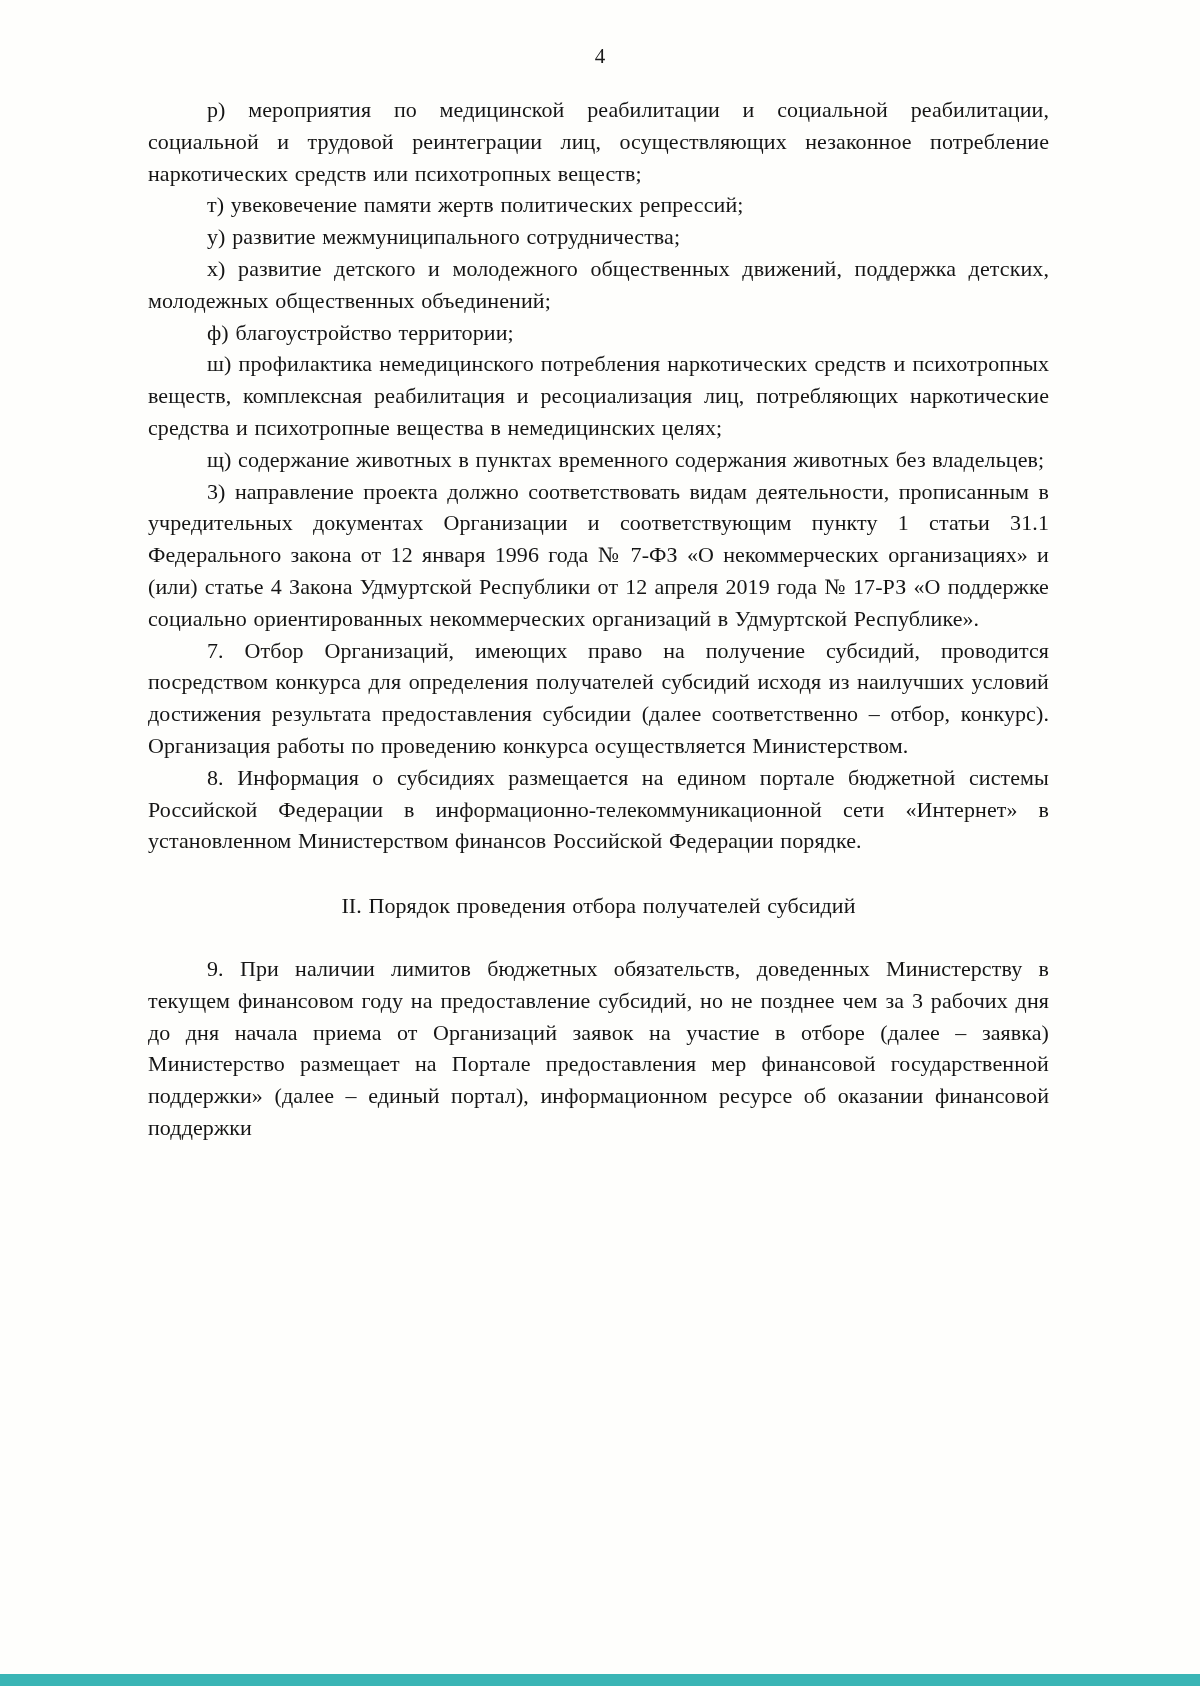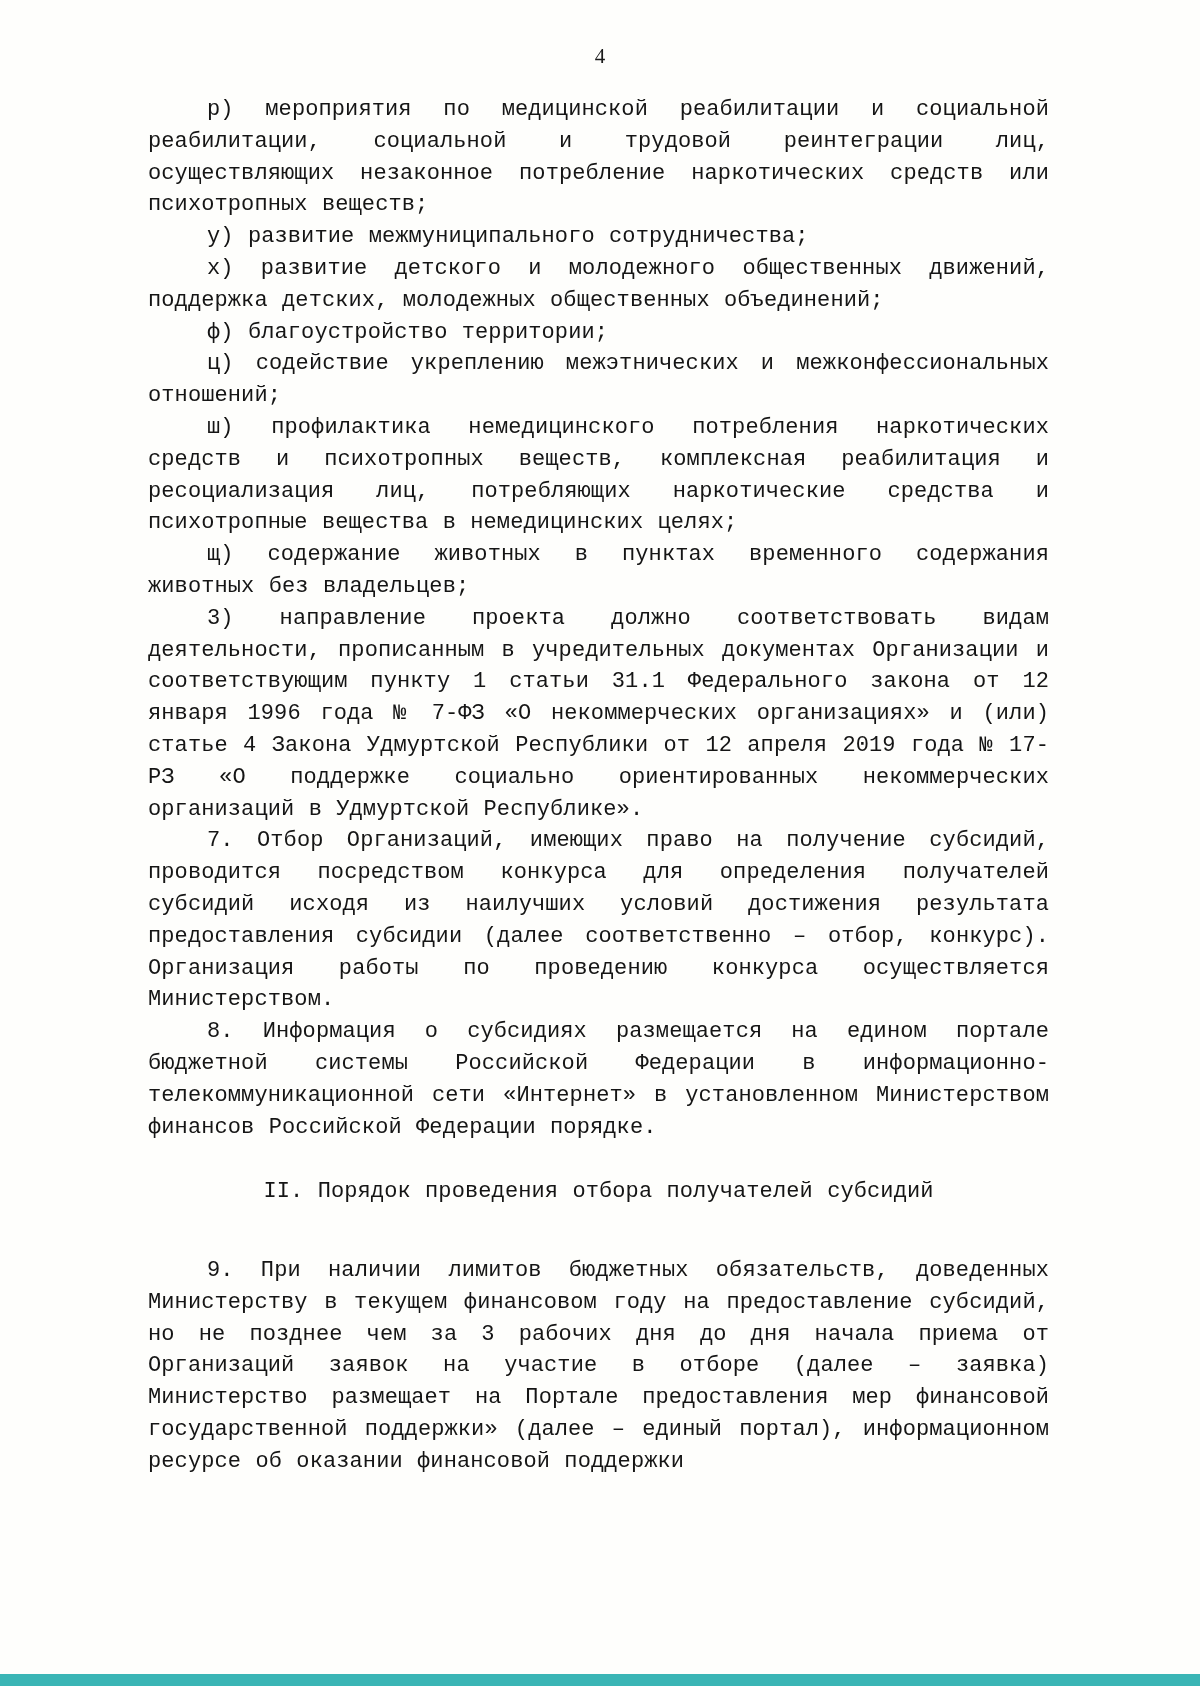--- a/index.html
+++ b/index.html
@@ -29,30 +29,29 @@
   .document-body {
     position: absolute;
     top: 94px;
     left: 148px;
     width: 901px;
     font-size: 22px;
     line-height: 31.8px;
     text-align: justify;
     letter-spacing: 0.1px;
     word-spacing: 1px;
-    font-family: Liberation Mono, monospace;
   }
 
   .para {
     margin: 0;
     text-indent: 59px;
   }
 
   .heading {
-    margin: 33px 0 47px 0;
+    margin: 33px 0 31px 0;
     text-align: center;
     text-indent: 0;
     font-weight: normal;
     font-size: 22px;
   }
 
   .accent-bar {
     position: absolute;
     left: 0;
     bottom: 0;
@@ -62,24 +61,24 @@
   }
 </style>
 </head>
 <body>
 
 <div class="page">
   <div class="page-number">4</div>
 
   <div class="document-body">
       <p class="para">р) мероприятия по медицинской реабилитации и социальной реабилитации, социальной и трудовой реинтеграции лиц, осуществляющих незаконное потребление наркотических средств или психотропных веществ;</p>
+      <p class="para">т) увековечение памяти жертв политических репрессий;</p>
       <p class="para">у) развитие межмуниципального сотрудничества;</p>
       <p class="para">х) развитие детского и молодежного общественных движений, поддержка детских, молодежных общественных объединений;</p>
       <p class="para">ф) благоустройство территории;</p>
-      <p class="para">ц) содействие укреплению межэтнических и межконфессиональных отношений;</p>
       <p class="para">ш) профилактика немедицинского потребления наркотических средств и психотропных веществ, комплексная реабилитация и ресоциализация лиц, потребляющих наркотические средства и психотропные вещества в немедицинских целях;</p>
       <p class="para">щ) содержание животных в пунктах временного содержания животных без владельцев;</p>
       <p class="para">3) направление проекта должно соответствовать видам деятельности, прописанным в учредительных документах Организации и соответствующим пункту 1 статьи 31.1 Федерального закона от 12 января 1996 года № 7-ФЗ «О некоммерческих организациях» и (или) статье 4 Закона Удмуртской Республики от 12 апреля 2019 года № 17-РЗ «О поддержке социально ориентированных некоммерческих организаций в Удмуртской Республике».</p>
       <p class="para">7. Отбор Организаций, имеющих право на получение субсидий, проводится посредством конкурса для определения получателей субсидий исходя из наилучших условий достижения результата предоставления субсидии (далее соответственно – отбор, конкурс). Организация работы по проведению конкурса осуществляется Министерством.</p>
       <p class="para">8. Информация о субсидиях размещается на едином портале бюджетной системы Российской Федерации в информационно-телекоммуникационной сети «Интернет» в установленном Министерством финансов Российской Федерации порядке.</p>
       <p class="heading">II. Порядок проведения отбора получателей субсидий</p>
       <p class="para">9. При наличии лимитов бюджетных обязательств, доведенных Министерству в текущем финансовом году на предоставление субсидий, но не позднее чем за 3 рабочих дня до дня начала приема от Организаций заявок на участие в отборе (далее – заявка) Министерство размещает на Портале предоставления мер финансовой государственной поддержки» (далее – единый портал), информационном ресурсе об оказании финансовой поддержки</p>
     </div>
 
   <div class="accent-bar" style="background: rgb(58, 181, 181);"></div>

